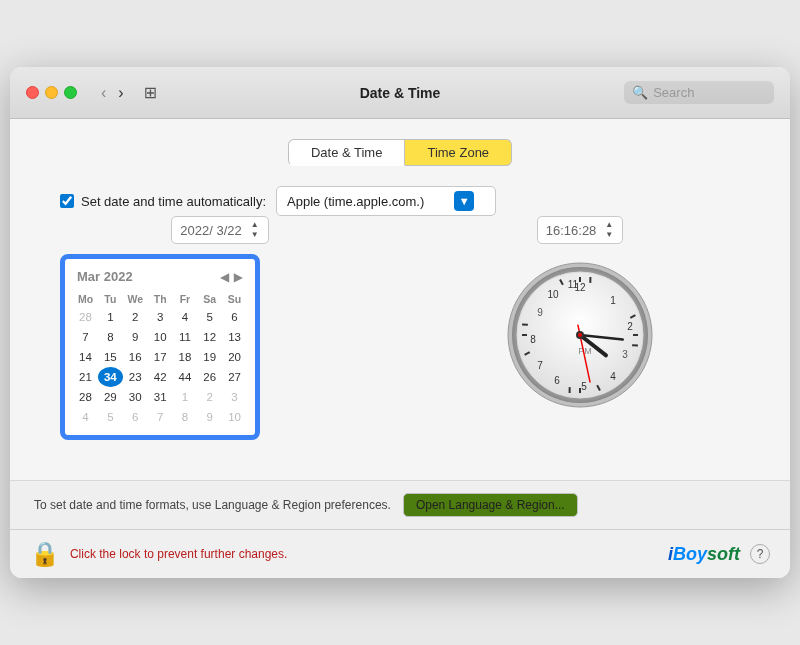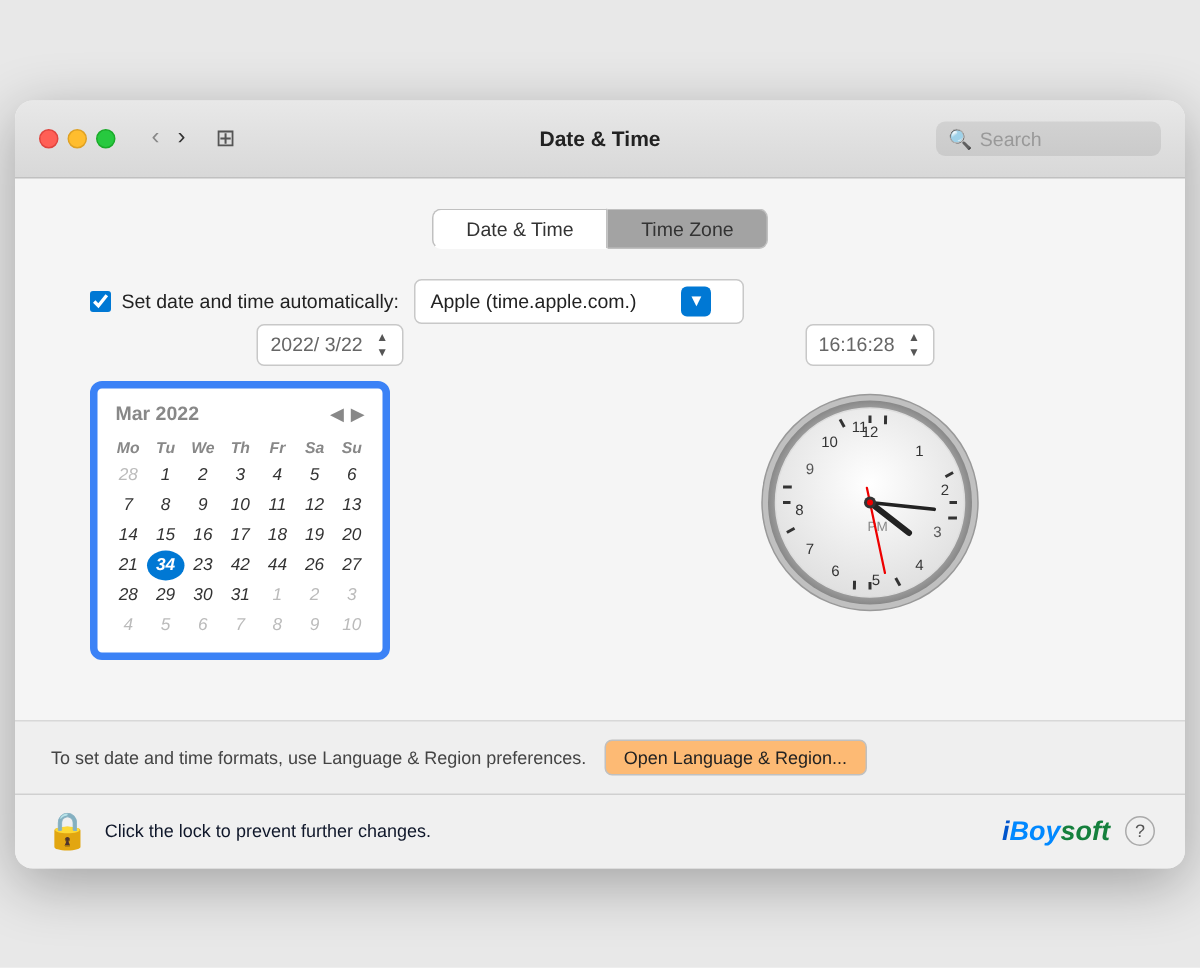--- a/index.html
+++ b/index.html
@@ -95,21 +95,21 @@
     .tabs {
       display: flex;
       justify-content: center;
       gap: 0;
       margin-bottom: 20px;
     }
     .tab {
       padding: 5px 22px;
       font-size: 13px;
       border: 1px solid #c0c0c0;
-      background: #a3a3a3;
+      background: #fde047;
       cursor: pointer;
       color: #333;
     }
     .tab.active {
       background: white;
       border-bottom-color: white;
     }
     .tab:first-child {
       border-radius: 6px 0 0 6px;
     }
@@ -224,21 +224,20 @@
     .cal-nav {
       background: none;
       border: none;
       cursor: pointer;
       color: #888;
       font-size: 12px;
     }
     .cal-grid {
       width: 100%;
       border-collapse: collapse;
-      font-style: italic;
     }
     .cal-grid th {
       font-size: 10.5px;
       color: #888;
       font-weight: 600;
       padding: 2px 0;
       text-align: center;
     }
     .cal-grid td {
       font-size: 11.5px;
@@ -286,42 +285,42 @@
       background: #efefef;
       border-top: 1px solid #d8d8d8;
       padding: 12px 24px;
       display: flex;
       align-items: center;
       gap: 12px;
       font-size: 12px;
       color: #444;
     }
     .info-bar .open-btn {
-      background: #fdba74;
+      background: #4d7c0f;
       border: 1px solid #c0c0c0;
       border-radius: 5px;
       padding: 4px 12px;
       font-size: 12px;
       cursor: pointer;
       color: #222;
     }
     .lock-bar {
       background: #f0f0f0;
       border-top: 1px solid #d0d0d0;
       padding: 10px 20px;
       display: flex;
       align-items: center;
       gap: 10px;
     }
     .lock-icon {
       font-size: 24px;
     }
     .lock-text {
       font-size: 12px;
-      color: #0f172a;
+      color: #b91c1c;
       flex: 1;
     }
     .iboysoft-logo {
       font-size: 18px;
       font-weight: 700;
       font-style: italic;
     }
     .iboysoft-logo .i { color: #0055cc; }
     .iboysoft-logo .boy { color: #0088ff; }
     .iboysoft-logo .soft { color: #15803d; }

